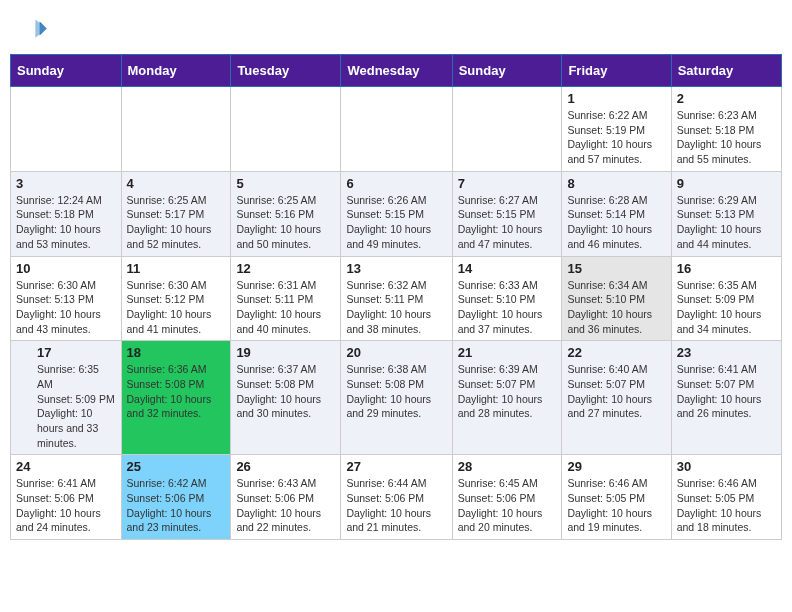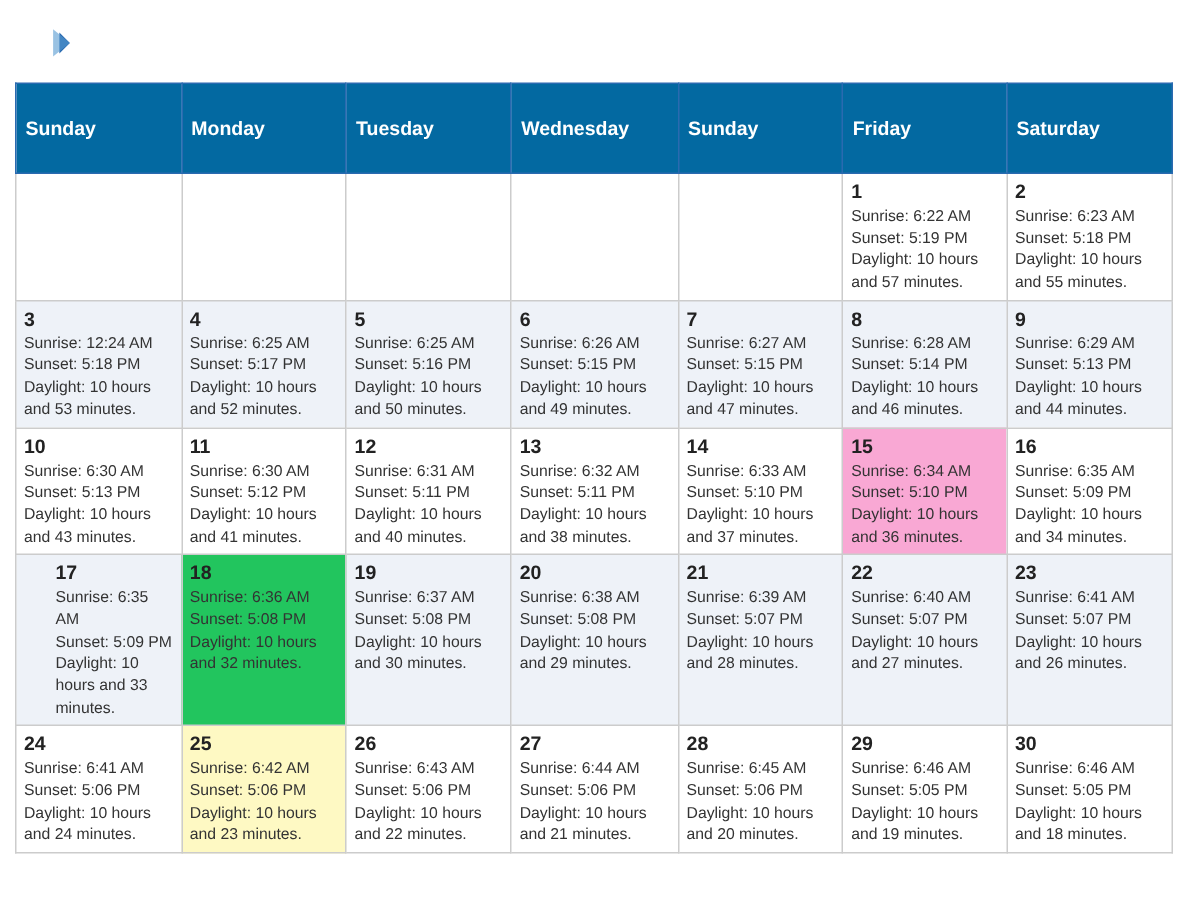--- a/index.html
+++ b/index.html
@@ -46,24 +46,24 @@
       font-size: 16px;
       color: #333;
       margin-top: 2px;
     }
     .calendar {
       width: 100%;
       border-collapse: collapse;
       margin-top: 6px;
     }
     .calendar th {
-      background-color: #0369a1;
+      background-color: #4c1d95;
       color: #fff;
       text-align: left;
-      padding: 22px 6px;
+      padding: 8px 6px;
       font-size: 13px;
       font-weight: bold;
       border: 1px solid #2a6ab0;
       margin-left: 24px;
     }
     .calendar td {
       border: 1px solid #ccc;
       vertical-align: top;
       padding: 4px 5px;
       width: 113px;
@@ -219,21 +219,21 @@
           <div class="day-info" style="white-space: pre-line;">Sunrise: 6:32 AM
 Sunset: 5:11 PM
 Daylight: 10 hours and 38 minutes.</div>
         </td>
         <td style="background: rgb(255, 255, 255);">
           <div class="day-num">14</div>
           <div class="day-info" style="white-space: pre-line;">Sunrise: 6:33 AM
 Sunset: 5:10 PM
 Daylight: 10 hours and 37 minutes.</div>
         </td>
-        <td style="background: #f9a8d4;">
+        <td style="background: #e5e5e5;">
           <div class="day-num">15</div>
           <div class="day-info" style="white-space: pre-line;">Sunrise: 6:34 AM
 Sunset: 5:10 PM
 Daylight: 10 hours and 36 minutes.</div>
         </td>
         <td style="background: rgb(255, 255, 255);">
           <div class="day-num">16</div>
           <div class="day-info" style="white-space: pre-line;">Sunrise: 6:35 AM
 Sunset: 5:09 PM
 Daylight: 10 hours and 34 minutes.</div>
@@ -283,21 +283,21 @@
 Daylight: 10 hours and 26 minutes.</div>
         </td>
       </tr>
       <tr>
         <td style="background: rgb(255, 255, 255); margin-top: 32px;">
           <div class="day-num">24</div>
           <div class="day-info" style="white-space: pre-line;">Sunrise: 6:41 AM
 Sunset: 5:06 PM
 Daylight: 10 hours and 24 minutes.</div>
         </td>
-        <td style="background: #fef9c3;">
+        <td style="background: #7dd3fc;">
           <div class="day-num">25</div>
           <div class="day-info" style="white-space: pre-line;">Sunrise: 6:42 AM
 Sunset: 5:06 PM
 Daylight: 10 hours and 23 minutes.</div>
         </td>
         <td style="background: rgb(255, 255, 255);">
           <div class="day-num">26</div>
           <div class="day-info" style="white-space: pre-line;">Sunrise: 6:43 AM
 Sunset: 5:06 PM
 Daylight: 10 hours and 22 minutes.</div>

